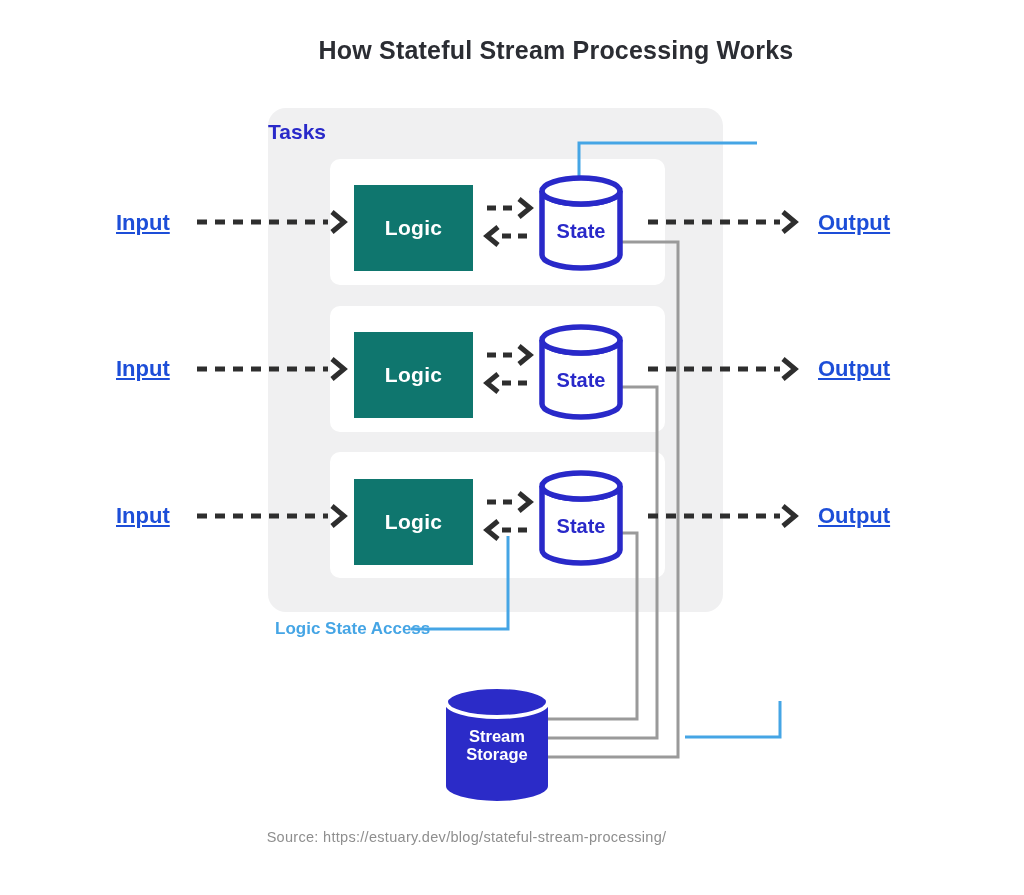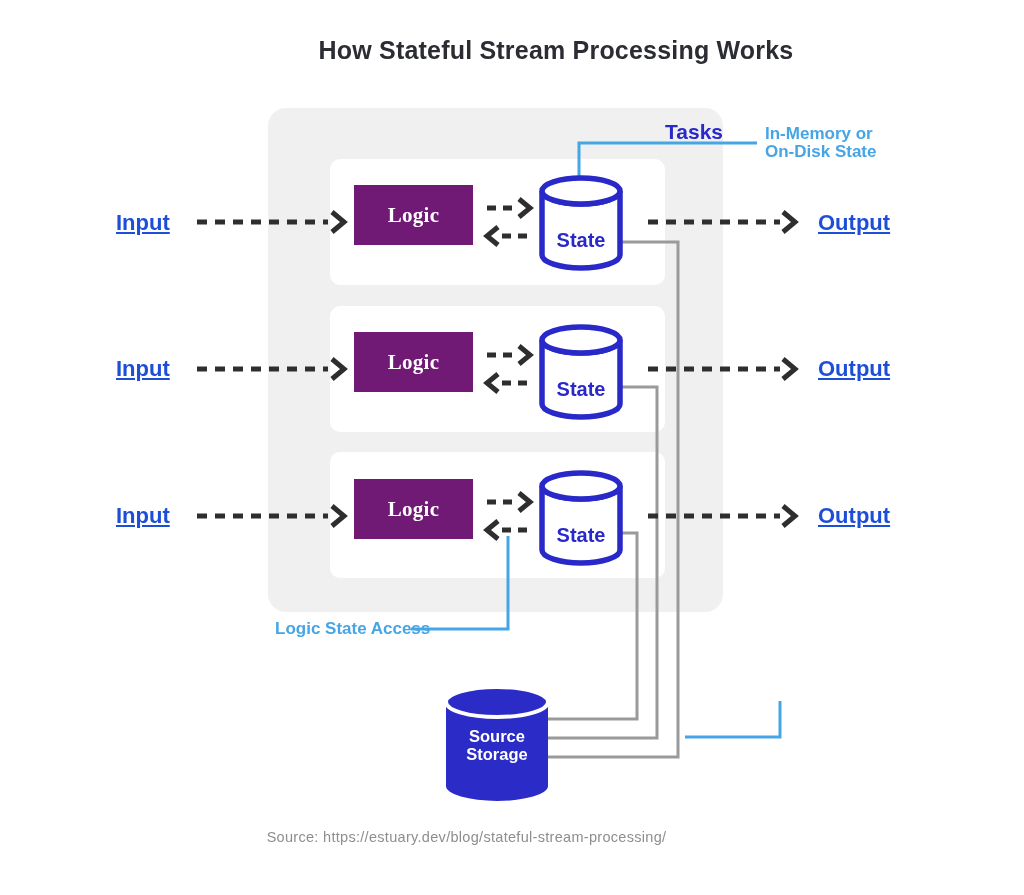--- a/index.html
+++ b/index.html
@@ -9,35 +9,35 @@
   }
   .abs{position:absolute;}
   .title{
     top:36px;left:0;width:1024px;text-align:center;
     font-size:25px;font-weight:800;color:#2b2d33;letter-spacing:.2px;z-index:3;margin-left:44px;
   }
   .panel{
     top:108px;left:268px;width:455px;height:504px;background:#f0f0f1;border-radius:18px;z-index:1;
   }
   .tasks-label{
-    top:120px;left:268px;width:455px;text-align:right;
+    top:120px;left:268px;width:455px;text-align:left;
     font-size:21px;font-weight:800;color:#2929c9;z-index:3;
   }
   .task-row{background:#ffffff;border-radius:10px;left:330px;width:335px;height:126px;z-index:1;}
   .row1{top:159px;} .row2{top:306px;} .row3{top:452px;}
   .logic-box{
-    left:354px;width:119px;height:60px;background:#701a75;z-index:2;
+    left:354px;width:119px;height:86px;background:#0f766e;z-index:2;
     display:flex;align-items:center;justify-content:center;
-    color:#ffffff;font-size:21px;font-weight:800;letter-spacing:.3px;font-family:Liberation Serif, serif;
+    color:#ffffff;font-size:21px;font-weight:800;letter-spacing:.3px;
   }
   .lb1{top:185px;} .lb2{top:332px;} .lb3{top:479px;}
   svg.overlay{top:0;left:0;z-index:2;pointer-events:none;}
   .state-label{
     left:542px;width:78px;text-align:center;z-index:3;
-    color:#2929c9;font-size:20px;font-weight:800;margin-top:9px;
+    color:#2929c9;font-size:20px;font-weight:800;
   }
   .sl1{top:220px;} .sl2{top:369px;} .sl3{top:515px;}
   .io-label{font-size:22px;font-weight:800;color:#1d4ed8;z-index:3;text-decoration:underline;}
   .in1{left:116px;top:210px;} .in2{left:116px;top:356px;} .in3{left:116px;top:503px;}
   .out1{left:818px;top:210px;} .out2{left:818px;top:356px;} .out3{left:818px;top:503px;}
   .storage-label{
     left:442px;top:727px;width:110px;text-align:center;z-index:3;
     color:#ffffff;font-size:16.5px;font-weight:800;line-height:18px;
   }
   .callout{color:#45a5e5;font-size:17px;font-weight:800;line-height:17.5px;z-index:3;}
@@ -138,27 +138,23 @@
   <div class="abs state-label sl3">State</div>
 
   <div class="abs io-label in1">Input</div>
   <div class="abs io-label in2">Input</div>
   <div class="abs io-label in3">Input</div>
   <div class="abs io-label out1">Output</div>
   <div class="abs io-label out2">Output</div>
   <div class="abs io-label out3">Output</div>
 
   <div class="abs storage-label">
-    <div>Source</div>
+    <div>Stream</div>
     <div>Storage</div>
   </div>
 
-  <div class="abs callout memory-callout">
-    <div>In-Memory or</div>
-    <div>On-Disk State</div>
-  </div>
 
   <div class="abs callout local-callout">Logic State Access</div>
 
 
   <div class="abs source">Source: https://estuary.dev/blog/stateful-stream-processing/</div>
 
 </div>
 
 </body></html>

